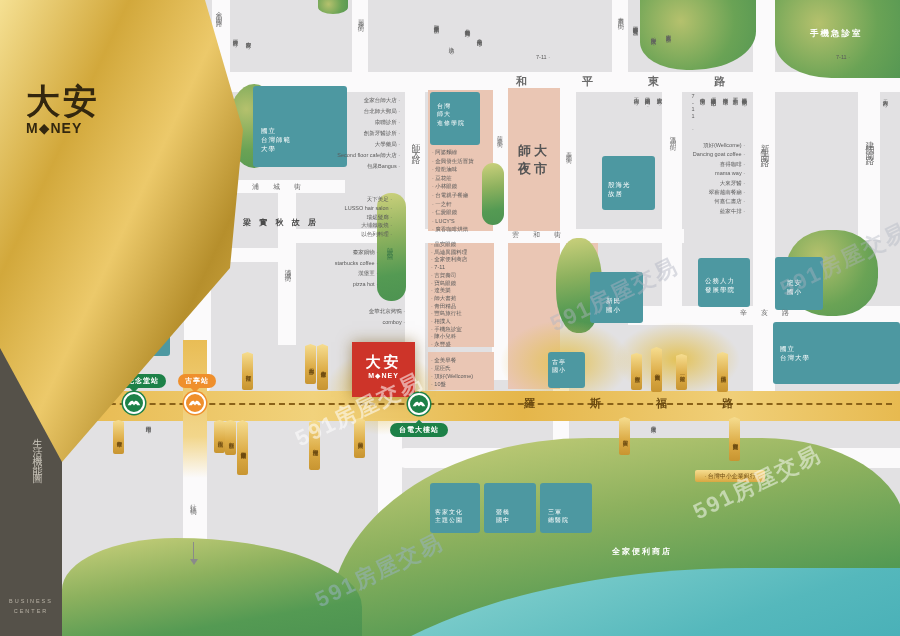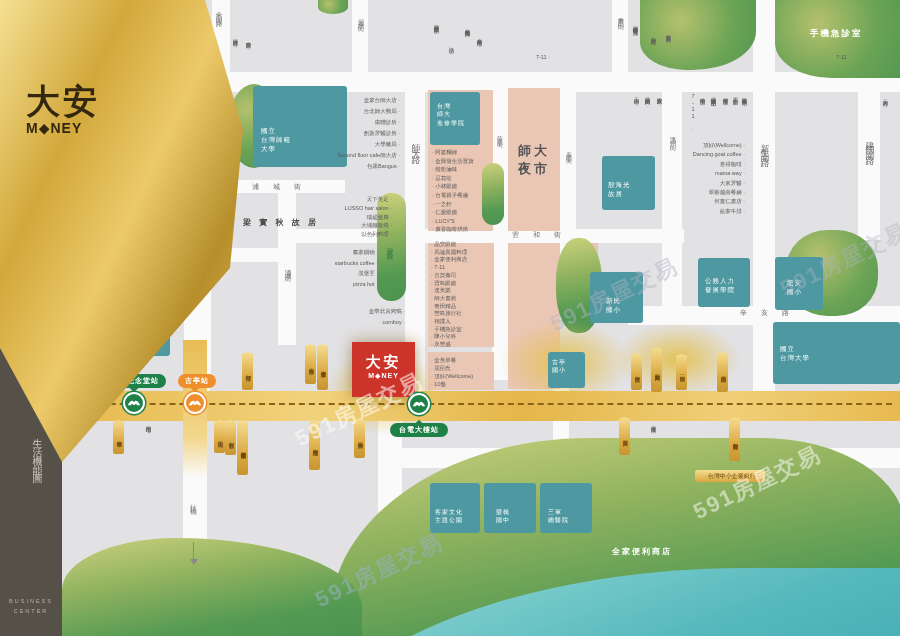--- a/index.html
+++ b/index.html
@@ -140,31 +140,33 @@
         <div class="lbl" style="left: 12px; top: 25px; font-size: 6px;">螢橋
 國中</div>
       </div>
       <div class="bld" style="left: 540px; top: 483px; width: 52px; height: 50px;">
         <div class="lbl" style="left: 8px; top: 25px; font-size: 6px;">三軍
 總醫院</div>
       </div>
       <div class="rlbl vtx" style="left: 214px; top: 6px; font-size: 6.5px; letter-spacing: 3px;">金山南路</div>
       <div class="rlbl vtx" style="left: 356px; top: 14px; font-size: 6.5px; letter-spacing: 3px;">麗水街</div>
       <div class="rlbl vtx" style="left: 616px; top: 12px; font-size: 6.5px; letter-spacing: 3px;">青田街</div>
+      <div class="rlbl" style="left: 516px; top: 74px; font-size: 11px; letter-spacing: 26px; font-weight: bold;">和 平 東 路</div>
       <div class="rlbl vtx" style="left: 190px; top: 130px; font-size: 9px; letter-spacing: 6px;">和平東路</div>
       <div class="rlbl vtx" style="left: 409px; top: 136px; font-size: 9px; letter-spacing: 6px;">師大路</div>
       <div class="rlbl vtx" style="left: 495px; top: 131px; font-size: 6px; letter-spacing: 3px;">龍泉街</div>
       <div class="rlbl vtx" style="left: 564px; top: 147px; font-size: 6px; letter-spacing: 3px;">泰順街</div>
       <div class="rlbl vtx" style="left: 668px; top: 131px; font-size: 6.5px; letter-spacing: 4px;">溫州街</div>
       <div class="rlbl vtx" style="left: 758px; top: 136px; font-size: 9px; letter-spacing: 5px;">新生南路</div>
       <div class="rlbl vtx" style="left: 863px; top: 134px; font-size: 9px; letter-spacing: 5px;">建國南路</div>
       <div class="rlbl" style="left: 252px; top: 182px; font-size: 7px; letter-spacing: 6px;">浦 城 街</div>
       <div class="rlbl vtx" style="left: 283px; top: 264px; font-size: 6.5px; letter-spacing: 3px;">浦城街</div>
       <div class="rlbl" style="left: 512px; top: 230px; font-size: 7px; letter-spacing: 6px;">雲 和 街</div>
       <div class="rlbl" style="left: 740px; top: 308px; font-size: 7px; letter-spacing: 6px;">辛 亥 路</div>
+      <div class="rlbl" style="left: 524px; top: 396px; font-size: 11px; letter-spacing: 26px; color: rgb(107, 74, 16); font-weight: bold;">羅 斯 福 路</div>
       <div class="rlbl" style="left: 518px; top: 142px; font-size: 13px; letter-spacing: 3px; color: rgb(85, 85, 85); font-weight: bold; white-space: pre-line;">師大
 夜市</div>
       <div class="rlbl vtx" style="left: 385px; top: 242px; font-size: 6.5px; letter-spacing: 2px; color: rgb(62, 124, 73);">師大公園</div>
       <div class="rlbl" style="left: 810px; top: 28px; font-size: 8.5px; letter-spacing: 2px; color: rgb(255, 255, 255); font-weight: bold;">手機急診室</div>
       <div class="rlbl" style="left: 612px; top: 546px; font-size: 8px; letter-spacing: 2px; color: rgb(255, 255, 255); font-weight: bold;">全家便利商店</div>
       <div class="rlbl" style="left: 243px; top: 217px; font-size: 8px; letter-spacing: 3px; color: rgb(74, 74, 74); font-weight: bold;">梁 實 秋 故 居</div>
       <div class="plist" style="top: 95px; font-size: 5.5px; line-height: 11px; right: 500px; text-align: right;">全家台師大店 ·
 台北師大郵局 ·
 康聯診所 ·
 創新牙醫診所 ·

